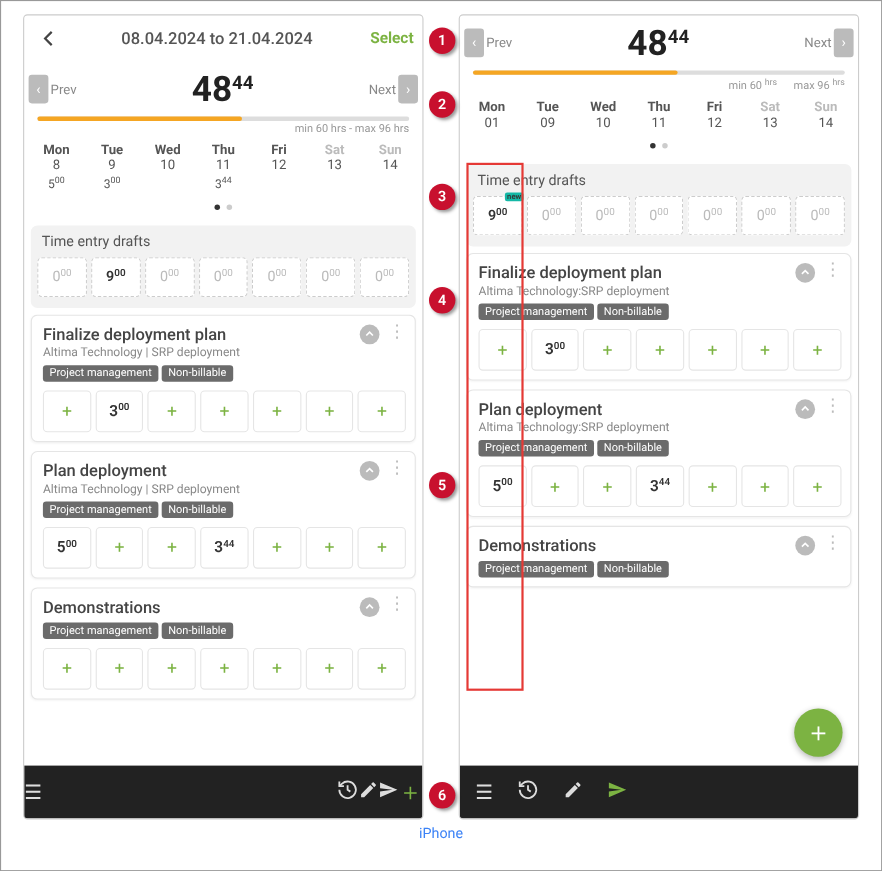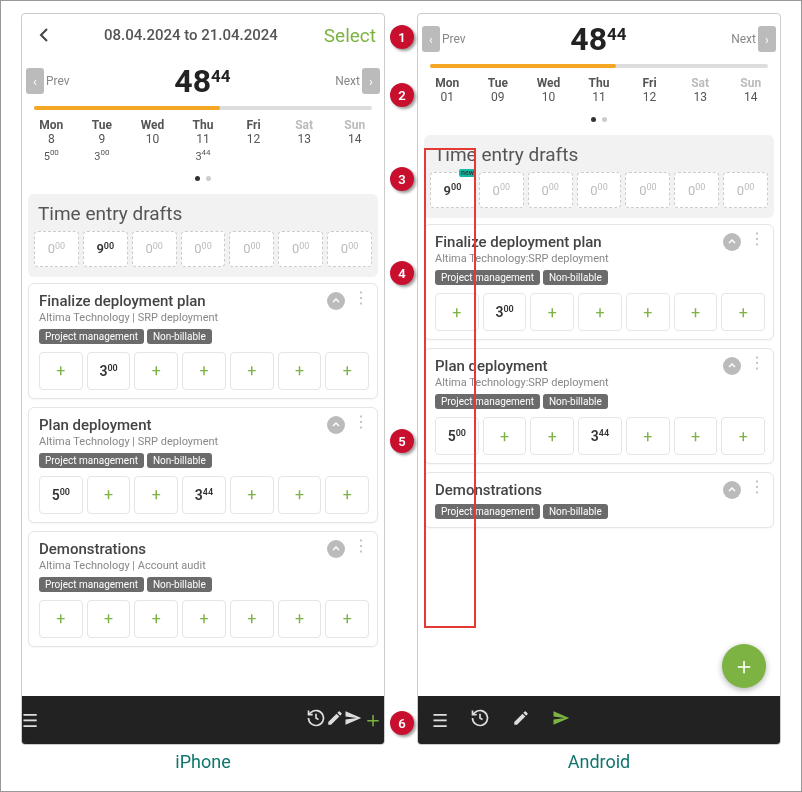--- a/index.html
+++ b/index.html
@@ -92,21 +92,21 @@
   .dots { text-align: center; padding: 4px 0; }
   .dots .dot { display: inline-block; width: 5px; height: 5px; border-radius: 50%; background: #ccc; margin: 0 3px; }
   .dots .dot.active { background: #333; }
   
   .drafts {
     background: #f2f2f2;
     margin: 6px 6px;
     border-radius: 6px;
     padding: 8px 6px 10px 6px;
   }
-  .drafts-title { font-size: 19px; color: #555; margin-bottom: 6px; padding-left: 4px; }
+  .drafts-title { font-size: 13px; color: #555; margin-bottom: 6px; padding-left: 4px; }
   .draft-row { display: flex; gap: 4px; }
   .draft-cell {
     flex: 1;
     border: 1px dashed #ccc;
     border-radius: 4px;
     background: #fff;
     height: 36px;
     display: flex;
     align-items: center;
     justify-content: center;
@@ -192,55 +192,56 @@
     box-shadow: 2px 2px 3px rgba(0,0,0,0.4);
     z-index: 20;
   }
   .red-box {
     position: absolute;
     border: 2px solid #e53935;
     z-index: 15;
     pointer-events: none;
   }
   .labels { display: flex; justify-content: center; gap: 32px; margin-top: 6px; }
-  .labels .lbl-phone { width: 364px; text-align: center; font-size: 18px; color: #0f766e; }
+  .labels .lbl-phone { width: 364px; text-align: center; font-size: 13px; color: #3b82f6; }
 </style>
 </head>
 <body>
 
 <div class="canvas">
   <div class="phones">
 
     <div class="phone" id="phone-iphone">
       <div class="topbar">
         <div class="icon-btn">
           <svg width="16" height="16" viewBox="0 0 16 16">
               <path d="M11 2 L5 8 L11 14" stroke="#444" stroke-width="2" fill="none"></path>
             </svg>
         </div>
         <div class="title">08.04.2024 to 21.04.2024</div>
-        <div class="green" style="font-size:19px;font-weight:400">Select</div>
+        <div class="green" style="font-size:14px;font-weight:700">Select</div>
       </div>
       <div class="total-row">
         <div class="nav-wk">
           <div class="chev">‹</div>
           <span>Prev</span>
         </div>
         <div class="total-hours">
           <span>48</span><sup>44</sup>
         </div>
         <div class="nav-wk">
           <span>Next</span>
           <div class="chev">›</div>
         </div>
       </div>
       <div class="prog-wrap">
         <div class="prog-bar">
             <div class="prog-fill" id="ip-prog" style="width: 55%;"></div>
           </div>
+        <div class="prog-labels"><span class="lbl">min 60 hrs - max 96 hrs</span></div>
       </div>
       <div class="week-hdr" id="ip-week">
           <div class="day-col">
             <div class="dname">Mon</div>
             <div class="dnum">8</div>
             <div class="dtime">5<sup>00</sup></div>
           </div>
           <div class="day-col">
             <div class="dname">Tue</div>
             <div class="dnum">9</div>
@@ -324,21 +325,20 @@
               <div class="task-cell">+</div>
               <div class="task-cell val">3<sup>44</sup></div>
               <div class="task-cell">+</div>
               <div class="task-cell">+</div>
               <div class="task-cell">+</div>
             </div>
           </div>
           <div class="card">
             <div class="card-head">
               <div class="card-title">Demonstrations</div>
-              <div class="card-sub">Altima Technology | Account audit</div>
               <div class="circ">
                 <svg width="10" height="10" viewBox="0 0 10 10">
                   <path d="M2 6 L5 3 L8 6" stroke="#fff" stroke-width="1.5" fill="none"></path>
                 </svg>
               </div>
               <div class="kebab">⋮</div>
             </div>
             <div class="tags"><span class="tag">Project management</span><span class="tag">Non-billable</span></div>
             <div class="task-row">
               <div class="task-cell">+</div>
@@ -386,20 +386,25 @@
         </div>
         <div class="nav-wk">
           <span>Next</span>
           <div class="chev">›</div>
         </div>
       </div>
       <div class="prog-wrap">
         <div class="prog-bar">
             <div class="prog-fill" id="an-prog" style="width: 55%;"></div>
           </div>
+        <div class="prog-labels">
+          <span>min 60</span> <sup style="font-size:8px">hrs</sup>
+          &nbsp;&nbsp;&nbsp;&nbsp;
+          <span>max 96</span> <sup style="font-size:8px">hrs</sup>
+        </div>
       </div>
       <div class="week-hdr" id="an-week">
           <div class="day-col">
             <div class="dname">Mon</div>
             <div class="dnum">01</div>
           </div>
           <div class="day-col">
             <div class="dname">Tue</div>
             <div class="dnum">09</div>
           </div>
@@ -526,15 +531,14 @@
 
   <div class="anno" style="left:389px;top:24px">1</div>
   <div class="anno" style="left:389px;top:82px">2</div>
   <div class="anno" style="left:389px;top:166px">3</div>
   <div class="anno" style="left:389px;top:260px">4</div>
   <div class="anno" style="left:389px;top:428px">5</div>
   <div class="anno" style="left:389px;top:710px">6</div>
 
   <div class="labels">
     <div class="lbl-phone">iPhone</div>
-    <div class="lbl-phone">Android</div>
   </div>
 </div>
 
 </body></html>

